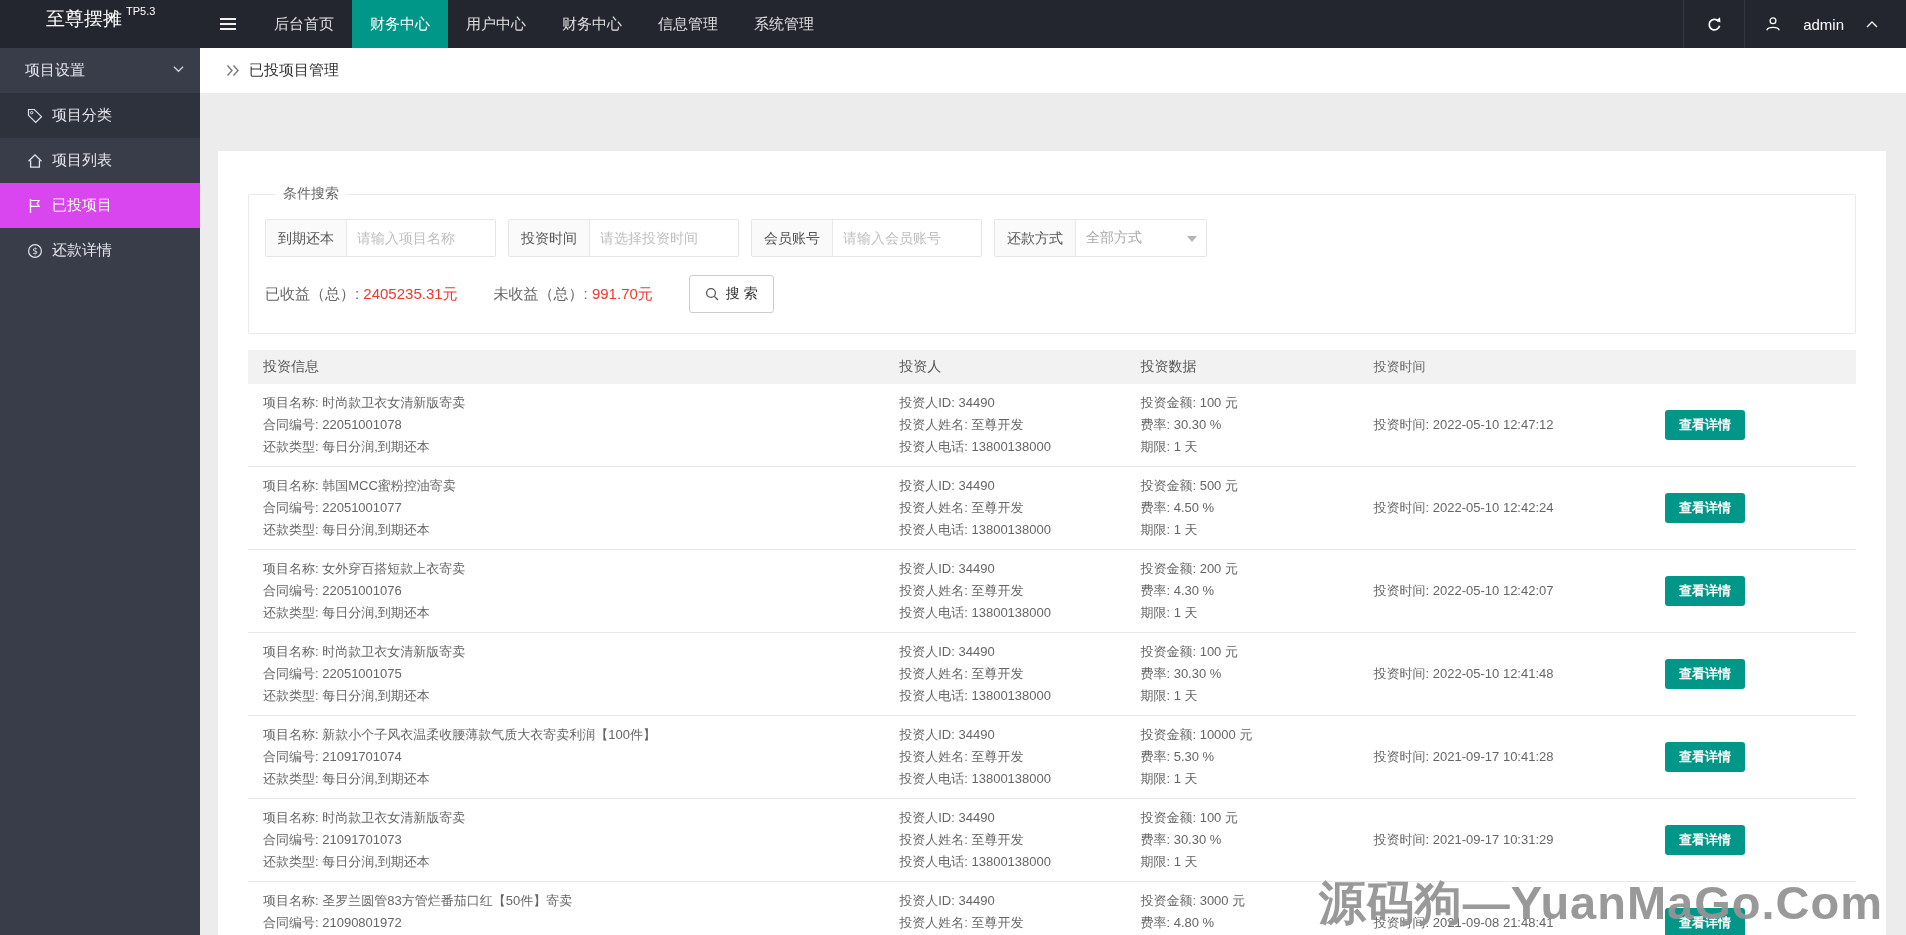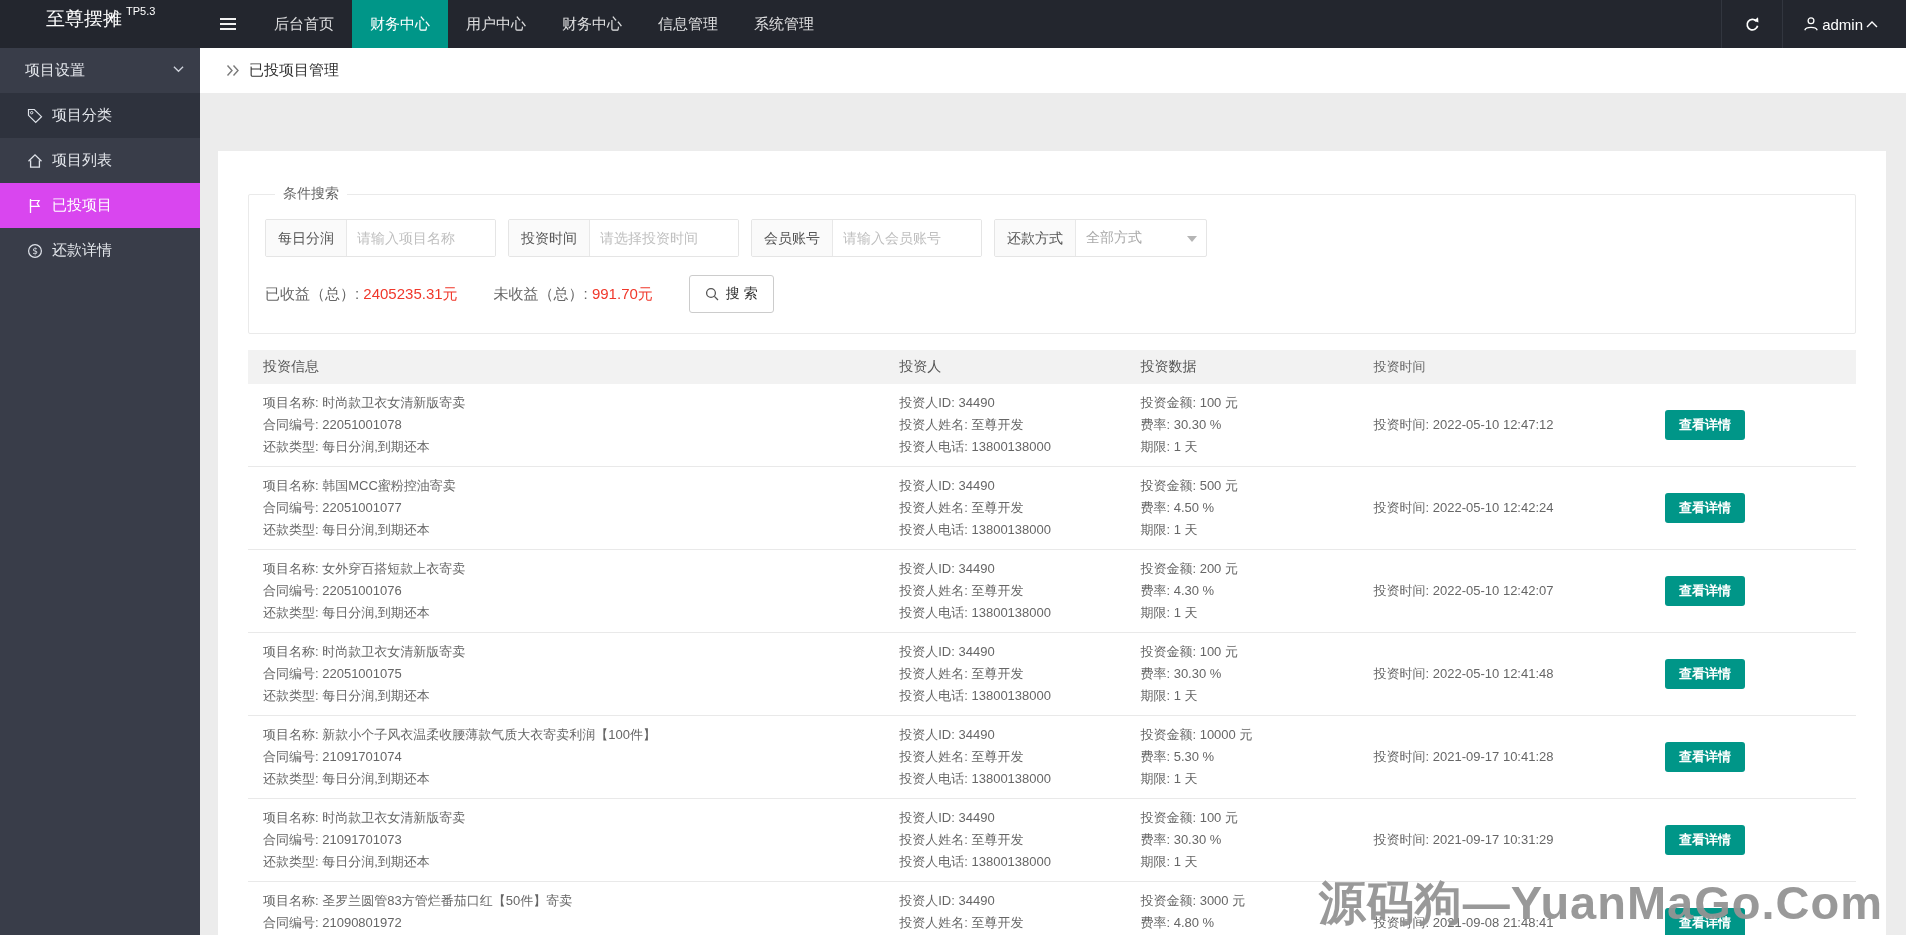--- a/index.html
+++ b/index.html
@@ -14,21 +14,21 @@
   .logo { width:200px; flex-shrink:0; display:flex; align-items:flex-start; padding:6px 0 0 46px; color:#fff;text-align:right; }
   .logo-name { font-size:19px; line-height:26px; }
   .logo-ver { font-size:11px; margin-left:4px; margin-top:-1px; color:#fff; }
   .hamburger { width:56px; display:flex; flex-direction:column; justify-content:center; align-items:center; gap:3px; cursor:pointer; }
   .hamburger i { display:block; width:16px; height:2px; background:#f2f2f2; }
   .topnav { display:flex; }
   .topnav-item { width:96px; text-align:center; line-height:48px; font-size:15px; color:rgba(255,255,255,.85); cursor:pointer; }
   .topnav-item.active { background:#009688; color:#fff; }
   .topbar-right { margin-left:auto; display:flex; align-items:stretch; color:#fff; }
   .refresh-btn { width:62px; display:flex; align-items:center; justify-content:center; border-left:1px solid #32363f; border-right:1px solid #32363f; cursor:pointer; }
-  .user-menu { display:flex; align-items:center; gap:3px; padding:0 28px 0 20px; font-size:15px; cursor:pointer;text-align:right; }
+  .user-menu { display:flex; align-items:center; gap:22px; padding:0 28px 0 20px; font-size:15px; cursor:pointer;text-align:right; }
   
   .layout { display:flex; height:887px; }
   .sidebar { width:200px; flex-shrink:0; background:#393d49; }
   .side-item { height:45px; display:flex; align-items:center; font-size:15px; color:#e4e7ec; cursor:pointer; position:relative; }
   .side-group { padding-left:25px; }
   .side-leaf { padding-left:27px; gap:9px; }
   .side-leaf .s-icon { display:flex; align-items:center; }
   .side-item .chevron { position:absolute; right:16px; top:17px; }
   .side-item.darker { background:#2e323d; }
   .side-item.active { background:#d946ef; color:#fff; }
@@ -174,21 +174,21 @@
       <span>已投项目管理</span>
     </div>
 
     <div class="content">
       <div class="card">
 
         <fieldset class="search-box">
           <legend>条件搜索</legend>
           <div class="form-row">
             <div class="input-group">
-              <span class="ig-label">每日分润</span>
+              <span class="ig-label">到期还本</span>
               <input class="ig-input" placeholder="请输入项目名称" style="">
             </div>
             <div class="input-group">
               <span class="ig-label">投资时间</span>
               <input class="ig-input" placeholder="请选择投资时间" style="">
             </div>
             <div class="input-group">
               <span class="ig-label">会员账号</span>
               <input class="ig-input" placeholder="请输入会员账号" style="">
             </div>

